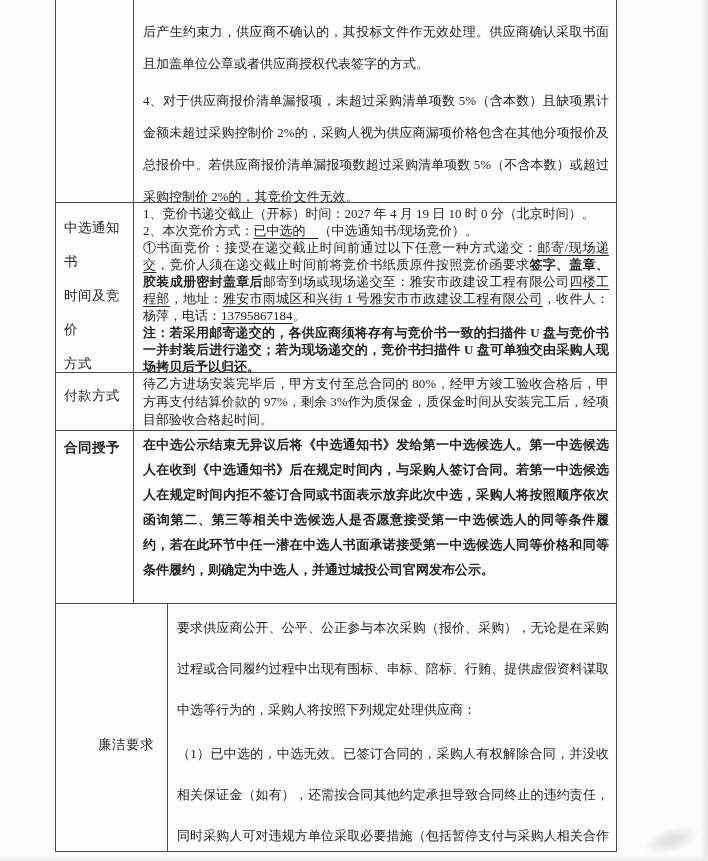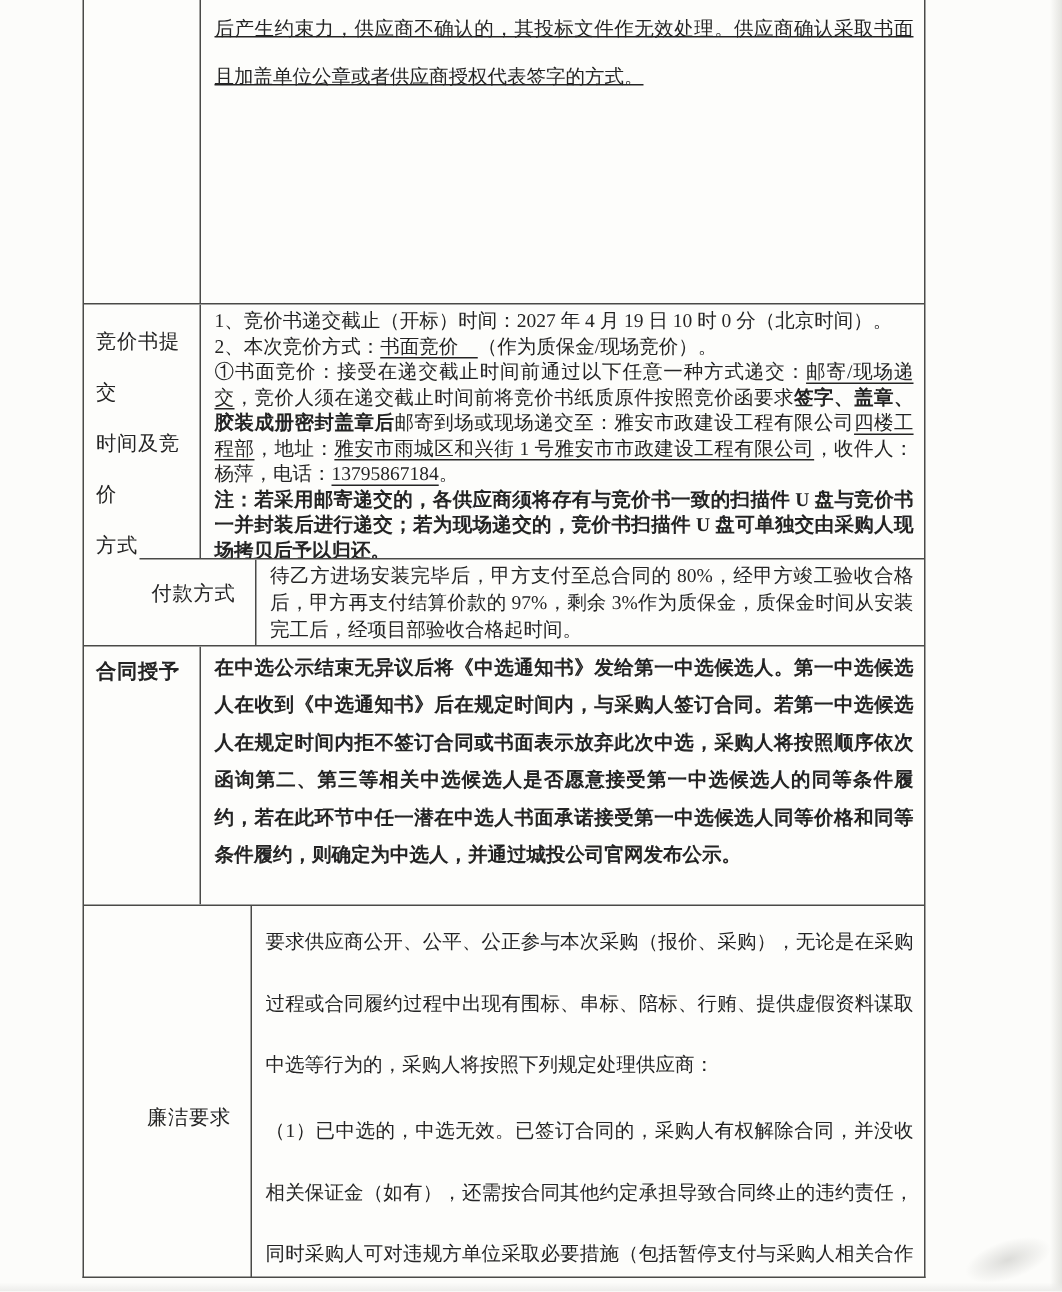--- a/index.html
+++ b/index.html
@@ -29,56 +29,57 @@
     font-size:13.5px;letter-spacing:.5px;padding-left:8px;overflow:hidden;
   }
   .lcell .lline{display:block;}
   .ccell{flex:1 1 auto;box-sizing:border-box;padding:0 7px 0 9px;overflow:hidden;
     text-align:justify;font-size:13px;}
   .ccell p{margin:0;}
   .seg-b{font-weight:bold;}
   .seg-u{text-decoration:underline;text-underline-offset:3px;}
   
   [data-row-id="prev-continuation"]{height:202px;}
-  [data-row-id="prev-continuation"] .ccell{line-height:32px;padding-top:3px;text-decoration:underline;}
+  [data-row-id="prev-continuation"] .ccell{line-height:32px;padding-top:16px;}
   [data-row-id="prev-continuation"] .ccell p + p{margin-top:5px;}
   [data-row-id="bid-submission"]{height:170px;}
   [data-row-id="bid-submission"] .lcell{padding-top:8px;}
   [data-row-id="bid-submission"] .lline{line-height:34px;}
   [data-row-id="bid-submission"] .ccell{line-height:17px;padding-top:2px;}
-  [data-row-id="payment"]{height:58px;margin-left:37px;}
+  [data-row-id="payment"]{height:58px;}
   [data-row-id="payment"] .lcell{padding-top:14px;}
   [data-row-id="payment"] .ccell{line-height:18px;padding-top:2px;}
   [data-row-id="contract-award"]{height:173px;font-weight:bold;}
   [data-row-id="contract-award"] .lcell{padding-top:8px;}
   [data-row-id="contract-award"] .ccell{line-height:25px;padding-top:1px;}
   [data-row-id="integrity"]{height:249px;}
   [data-row-id="integrity"] .lcell{padding-top:132px;margin-left:34px;}
   [data-row-id="integrity"] .ccell{line-height:41px;padding-top:3px;}
   [data-row-id="integrity"] .ccell p + p{margin-top:3px;}
 </style>
 </head>
 <body>
 
 <div class="doc-table">
     <div class="trow" data-row-id="prev-continuation">
       <div class="lcell"></div>
       <div class="ccell">
         <p><span class="">后产生约束力，供应商不确认的，其投标文件作无效处理。供应商确认采取书面且加盖单位公章或者供应商授权代表签字的方式。</span></p>
+        <p><span class="">4、对于供应商报价清单漏报项，未超过采购清单项数 5%（含本数）且缺项累计金额未超过采购控制价 2%的，采购人视为供应商漏项价格包含在其他分项报价及总报价中。若供应商报价清单漏报项数超过采购清单项数 5%（不含本数）或超过采购控制价 2%的，其竞价文件无效。</span></p>
       </div>
     </div>
     <div class="trow" data-row-id="bid-submission">
       <div class="lcell">
-        <span class="lline">竞价书提交</span>
+        <span class="lline">中选通知书</span>
         <span class="lline">时间及竞价</span>
         <span class="lline">方式</span>
       </div>
       <div class="ccell">
         <p><span class="">1、竞价书递交截止（开标）时间：2027 年 4 月 19 日 10 时 0 分（北京时间）。</span></p>
-        <p><span class="">2、本次竞价方式：</span><span class=" seg-u">书面竞价　</span><span class="">（作为质保金/现场竞价）。</span></p>
+        <p><span class="">2、本次竞价方式：</span><span class=" seg-u">已中选的　</span><span class="">（中选通知书/现场竞价）。</span></p>
         <p><span class="">①书面竞价：接受在递交截止时间前通过以下任意一种方式递交：</span><span class=" seg-u">邮寄/现场递交</span><span class="">，竞价人须在递交截止时间前将竞价书纸质原件按照竞价函要求</span><span class=" seg-b">签字、盖章、胶装成册密封盖章后</span><span class="">邮寄到场或现场递交至：雅安市政建设工程有限公司</span><span class=" seg-u">四楼工程部</span><span class="">，地址：</span><span class=" seg-u">雅安市雨城区和兴街 1 号雅安市市政建设工程有限公司</span><span class="">，收件人：杨萍，电话：</span><span class=" seg-u">13795867184</span><span class="">。</span></p>
         <p><span class=" seg-b">注：若采用邮寄递交的，各供应商须将存有与竞价书一致的扫描件 U 盘与竞价书一并封装后进行递交；若为现场递交的，竞价书扫描件 U 盘可单独交由采购人现场拷贝后予以归还。</span></p>
       </div>
     </div>
     <div class="trow" data-row-id="payment">
       <div class="lcell">
         <span class="lline">付款方式</span>
       </div>
       <div class="ccell">
         <p><span class="">待乙方进场安装完毕后，甲方支付至总合同的 80%，经甲方竣工验收合格后，甲方再支付结算价款的 97%，剩余 3%作为质保金，质保金时间从安装完工后，经项目部验收合格起时间。</span></p>

